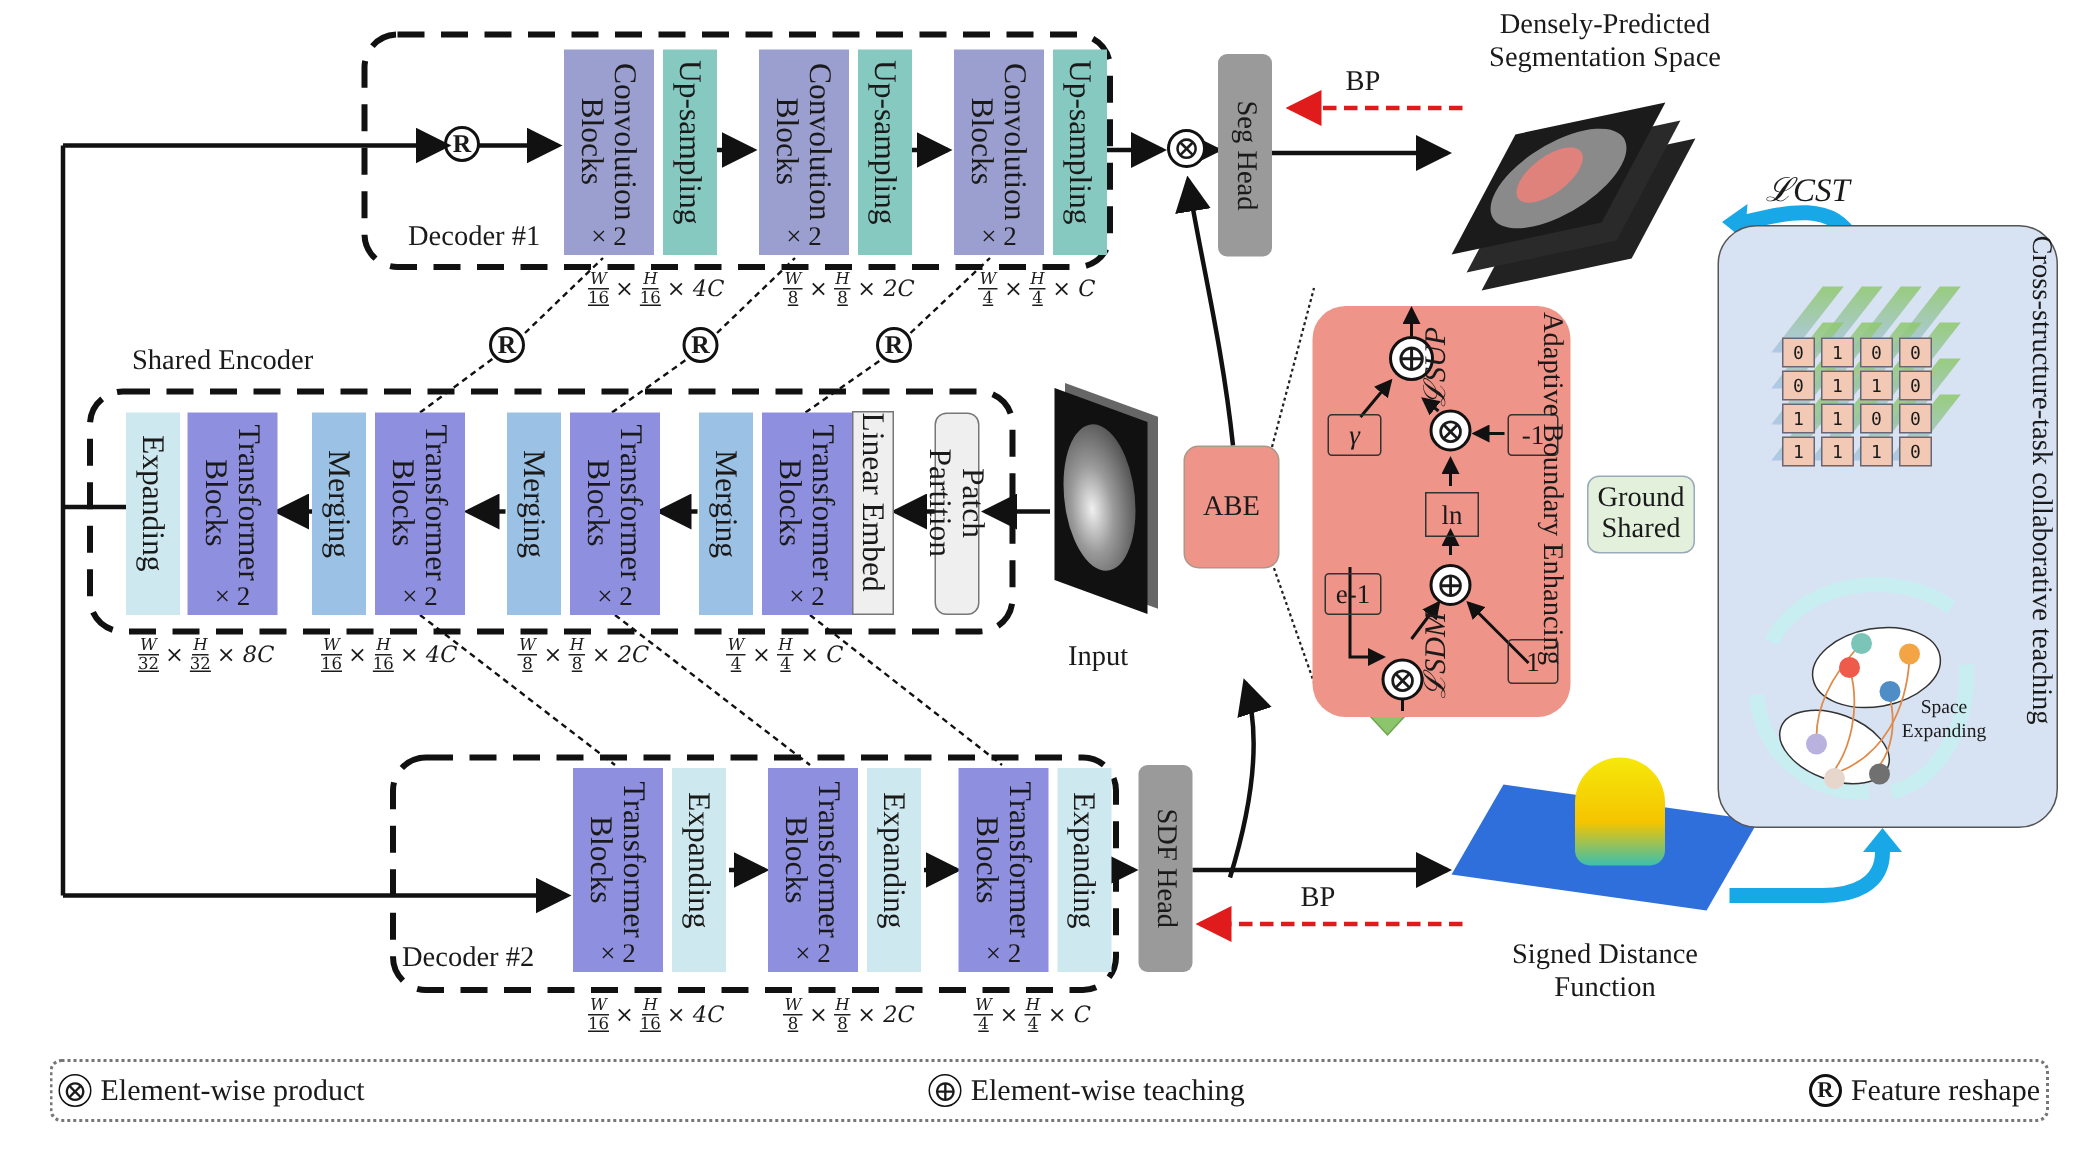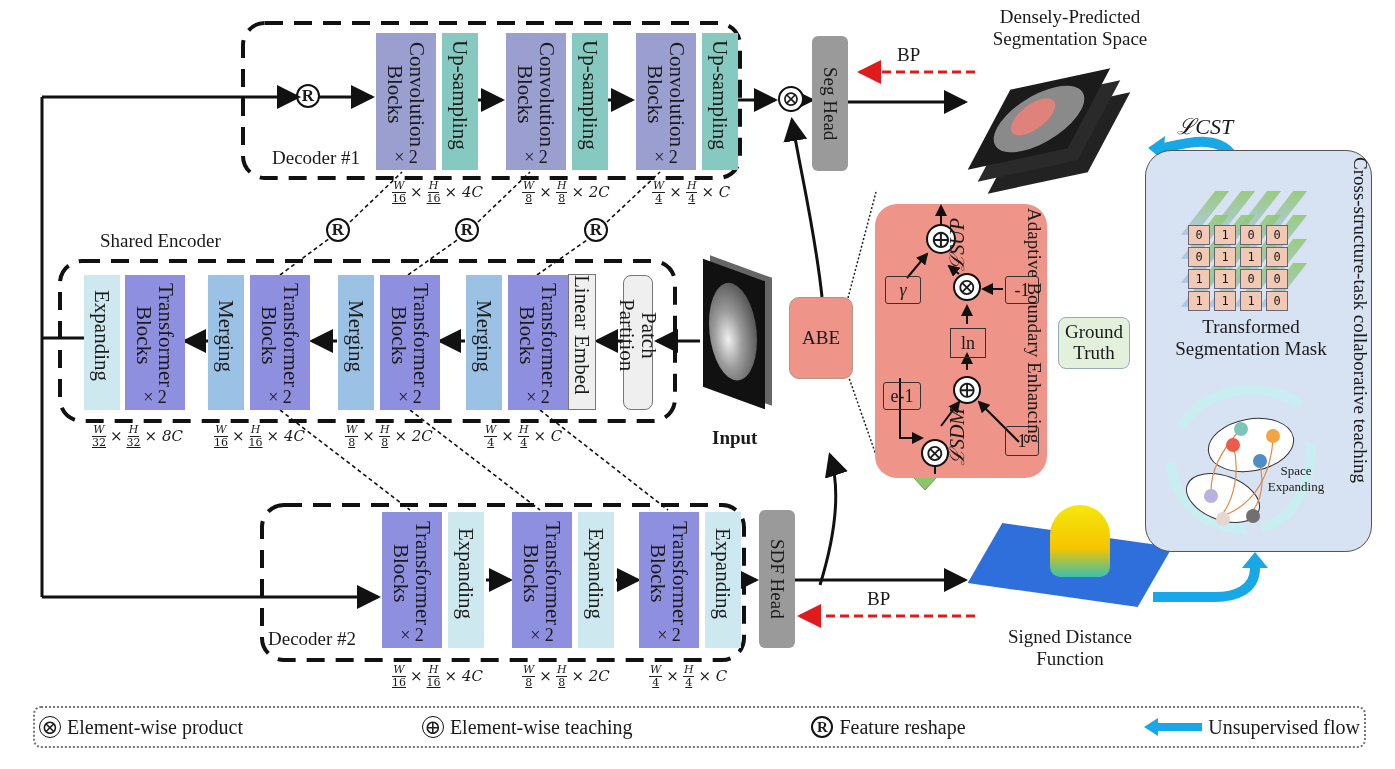--- a/index.html
+++ b/index.html
@@ -106,27 +106,27 @@
 <div class="lbl" style="left:272px;top:147px;">Decoder #1</div>
 <div class="sym" style="position:absolute;left:296px;top:84px;width:24px;height:24px;border:2px solid #111;border-radius:50%;box-sizing:border-box;font-weight:bold;font-size:17px;">R</div>
 
 <div id="dec1"></div>
 
 <div class="sym" style="position:absolute;left:778px;top:86px;width:26px;height:26px;border:2px solid #111;border-radius:50%;box-sizing:border-box;background:#fff;font-size:22px;line-height:1;">⊗</div>
 
 <div class="block head vt" style="left:812px;top:36px;width:36px;height:135px;font-size:19px;">Seg Head</div>
 <div class="lbl" style="left:897px;top:44px;">BP</div>
 
-<div class="lbl" style="left:100px;top:230px;">Shared Encoder</div>
+<div class="lbl" style="left:88px;top:230px;">Shared Encoder</div>
 <div id="enc"></div>
 
 <div style="position:absolute;left:703px;top:270px;width:62px;height:128px;background:#111;transform:skewY(20deg);box-shadow:7px -6px 0 #666;">
   <div style="position:absolute;left:6px;top:14px;width:48px;height:96px;border-radius:50%;background:radial-gradient(ellipse at 40% 60%, #f0f0f0 0%, #9a9a9a 35%, #555 75%, #222 100%);"></div>
 </div>
-<div class="lbl" style="left:712px;top:427px;font-weight:bold;">Input</div>
+<div class="lbl" style="left:712px;top:427px;">Input</div>
 
 <div class="block" style="left:789px;top:297px;width:64px;height:82px;background:#ee9488;border-radius:10px;border:1px solid #a98;font-size:19px;">ABE</div>
 
 <div style="position:absolute;left:875px;top:204px;width:172px;height:274px;background:#ee9488;border-radius:22px;">
   <svg width="172" height="274" style="position:absolute;left:0;top:0;">
     <defs>
         <marker id="am" markerWidth="6" markerHeight="6" refX="5" refY="3" orient="auto">
           <path d="M0,0 L6,3 L0,6 z" fill="#111"></path>
         </marker>
       </defs>
@@ -163,21 +163,21 @@
   <div style="position:absolute;left:4px;top:4px;width:100px;height:80px;background:#1b1b1b;transform:skew(-28deg,-12deg);overflow:hidden;">
     <div style="position:absolute;left:8px;top:8px;width:84px;height:64px;border-radius:50%;background:#8a8a8a;"></div>
     <div style="position:absolute;left:22px;top:18px;width:40px;height:36px;border-radius:50%;background:#e8817a;opacity:0.9;"></div>
   </div>
 </div>
 
 <div class="lbl" style="left:1177px;top:110px;font-style:italic;font-size:22px;">ℒCST</div>
 <div class="lbl vt" style="left:943px;top:218px;font-style:italic;font-size:20px;transform:rotate(180deg);">ℒSUP</div>
 <div class="lbl vt" style="left:943px;top:408px;font-style:italic;font-size:20px;transform:rotate(180deg);">ℒSDM</div>
 
-<div class="block" style="left:1058px;top:317px;width:72px;height:52px;background:#e3f0dc;border:1px solid #9ab;border-radius:8px;font-size:19px;text-align:center;line-height:1.1;">Ground Truth</div>
+<div class="block" style="left:1058px;top:317px;width:72px;height:52px;background:#e3f0dc;border:1px solid #9ab;border-radius:8px;font-size:19px;text-align:center;line-height:1.1;">Ground Shared</div>
 
 <div style="position:absolute;left:970px;top:505px;width:200px;height:110px;">
   <div style="position:absolute;left:15px;top:30px;width:170px;height:60px;background:#2f6fdc;transform:skew(-30deg,8deg);"></div>
   <div style="position:absolute;left:80px;top:0px;width:60px;height:72px;border-radius:30px 30px 10px 10px;background:linear-gradient(#f6e80a,#f5c400 60%,#3cbfae);"></div>
 </div>
 <div class="lbl" style="left:985px;top:626px;width:170px;text-align:center;white-space:normal;line-height:1.15;">Signed Distance Function</div>
 
 <div style="position:absolute;left:1145px;top:150px;width:225px;height:400px;background:#d7e2f2;border:1.5px solid #555;border-radius:26px;">
   <div id="maskgrid" style="position:absolute;left:42px;top:40px;width:150px;height:120px;">
       <div style="position:absolute;left:10px;top:0px;width:14px;height:44px;background:linear-gradient(#8ec86a,#a9c4e6);transform:skewX(-38deg);opacity:0.85;"></div>
@@ -206,21 +206,20 @@
       <div class="sym" style="position:absolute;left:78px;top:56px;width:20px;height:18px;background:#f1c9b4;border:1px solid #667;font-size:12px;font-family:'DejaVu Sans Mono',monospace;">0</div>
       <div class="sym" style="position:absolute;left:0px;top:78px;width:20px;height:18px;background:#f1c9b4;border:1px solid #667;font-size:12px;font-family:'DejaVu Sans Mono',monospace;">1</div>
       <div class="sym" style="position:absolute;left:26px;top:78px;width:20px;height:18px;background:#f1c9b4;border:1px solid #667;font-size:12px;font-family:'DejaVu Sans Mono',monospace;">1</div>
       <div class="sym" style="position:absolute;left:52px;top:78px;width:20px;height:18px;background:#f1c9b4;border:1px solid #667;font-size:12px;font-family:'DejaVu Sans Mono',monospace;">0</div>
       <div class="sym" style="position:absolute;left:78px;top:78px;width:20px;height:18px;background:#f1c9b4;border:1px solid #667;font-size:12px;font-family:'DejaVu Sans Mono',monospace;">0</div>
       <div class="sym" style="position:absolute;left:0px;top:100px;width:20px;height:18px;background:#f1c9b4;border:1px solid #667;font-size:12px;font-family:'DejaVu Sans Mono',monospace;">1</div>
       <div class="sym" style="position:absolute;left:26px;top:100px;width:20px;height:18px;background:#f1c9b4;border:1px solid #667;font-size:12px;font-family:'DejaVu Sans Mono',monospace;">1</div>
       <div class="sym" style="position:absolute;left:52px;top:100px;width:20px;height:18px;background:#f1c9b4;border:1px solid #667;font-size:12px;font-family:'DejaVu Sans Mono',monospace;">1</div>
       <div class="sym" style="position:absolute;left:78px;top:100px;width:20px;height:18px;background:#f1c9b4;border:1px solid #667;font-size:12px;font-family:'DejaVu Sans Mono',monospace;">0</div>
     </div>
-  <div style="position:absolute;left:10px;top:165px;width:190px;text-align:center;font-size:19px;line-height:1.15;">Transformed Segmentation Mask</div>
   <div style="position:absolute;left:15px;top:232px;width:175px;height:150px;">
     <svg width="175" height="150">
       <path d="M20,45 A75,60 0 0 1 140,22" stroke="#c9eef2" stroke-width="10" fill="none"></path>
       <path d="M150,60 A60,80 0 0 1 100,145" stroke="#c9eef2" stroke-width="10" fill="none"></path>
       <path d="M10,80 A70,70 0 0 0 85,145" stroke="#c9eef2" stroke-width="10" fill="none"></path>
       <ellipse cx="90" cy="62" rx="43" ry="26" fill="#fff" stroke="#333" transform="rotate(-10 90 62)"></ellipse>
       <ellipse cx="62" cy="115" rx="38" ry="22" fill="#fff" stroke="#333" transform="rotate(20 62 115)"></ellipse>
       <g stroke="#e08a4a" stroke-width="1.2" fill="none">
         <path d="M78,48 C58,70 50,90 50,108"></path>
         <path d="M72,62 C80,90 72,118 60,133"></path>
@@ -246,26 +245,20 @@
     <span>Element-wise product</span>
   </div>
   <div class="leg-item">
     <span class="sym" style="width:22px;height:22px;border:1.5px solid #111;border-radius:50%;font-size:20px;box-sizing:border-box;">⊕</span>
     <span>Element-wise teaching</span>
   </div>
   <div class="leg-item">
     <span class="sym" style="width:22px;height:22px;border:2px solid #111;border-radius:50%;font-weight:bold;font-size:15px;box-sizing:border-box;">R</span>
     <span>Feature reshape</span>
   </div>
-  <div class="leg-item">
-    <svg width="58" height="18" style="position:static;">
-        <path d="M0,9 L14,0 L14,5 L58,5 L58,13 L14,13 L14,18 z" fill="#18a8e8"></path>
-      </svg>
-    <span>Unsupervised flow</span>
-  </div>
 </div>
 
 <div class="block conv" style="left:376px;top:33px;width:60px;height:137px;">
     <div class="vt" style="font-size:21px;line-height:1.05;text-align:center;margin-bottom:14px;">Convolution Blocks</div>
     <div class="x2">× 2</div>
   </div>
 <div class="block up" style="left:442px;top:33px;width:36px;height:137px;">
     <div class="vt" style="font-size:21px;line-height:1.05;text-align:center;margin-bottom:14px;">Up-sampling</div>
   </div>
 <div class="dim" style="left:392px;top:180px;">

